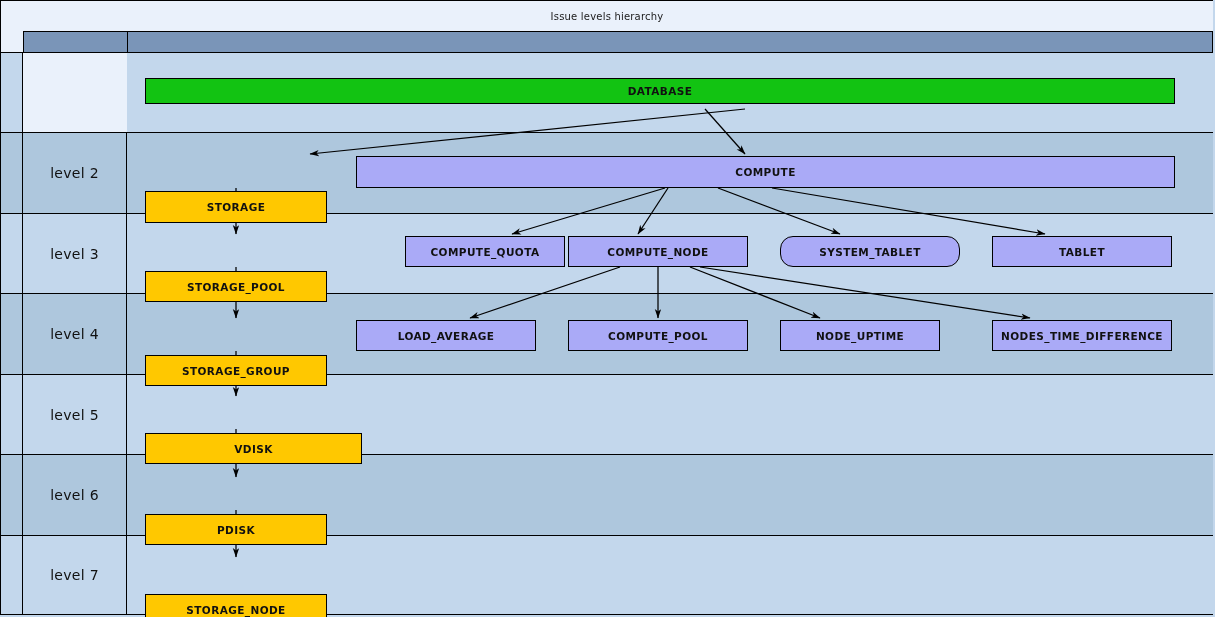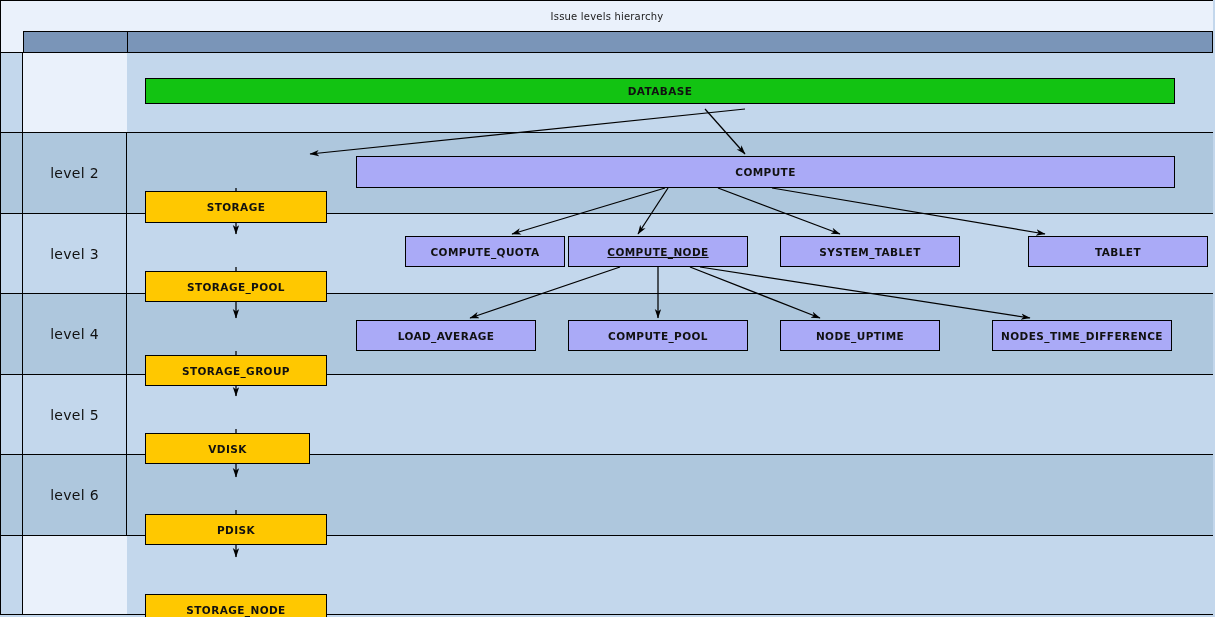--- a/index.html
+++ b/index.html
@@ -144,20 +144,23 @@
       </div>
       <div class="row dark" style="top: 455px; height: 81px;">
         <div class="cell-narrow"></div>
         <div class="cell-label">
           <span class="level-label">level 6</span>
         </div>
         <div class="cell-body"></div>
       </div>
       <div class="row light" style="top: 536px; height: 79px;">
         <div class="cell-narrow"></div>
+        <div class="cell-label">
+          <span class="level-label">level 7</span>
+        </div>
         <div class="cell-body"></div>
       </div>
     </div>
 
   <svg id="edges" viewBox="0 0 1215 617">
     <defs>
       <marker id="arw" markerWidth="10" markerHeight="10" refX="9" refY="3.4" orient="auto" markerUnits="userSpaceOnUse">
         <path d="M0,0.2 L9.5,3.4 L0,6.6 L2.6,3.4 Z" fill="#000"></path>
       </marker>
     </defs>
@@ -189,45 +192,45 @@
       </div>
       <div class="node purple" style="left: 356px; top: 156px; width: 819px; height: 32px;">
         <span>COMPUTE</span>
       </div>
       <div class="node yellow" style="left: 145px; top: 236px; width: 182px; height: 31px;">
         <span>STORAGE_POOL</span>
       </div>
       <div class="node purple" style="left: 368px; top: 236px; width: 160px; height: 31px; margin-left: 37px;">
         <span>COMPUTE_QUOTA</span>
       </div>
-      <div class="node purple" style="left: 568px; top: 236px; width: 180px; height: 31px; text-decoration: underline;">
+      <div class="node purple" style="left: 568px; top: 236px; width: 180px; height: 31px;">
         <span>COMPUTE_NODE</span>
       </div>
-      <div class="node purple" style="left: 780px; top: 236px; width: 180px; height: 31px;">
+      <div class="node purple" style="left: 780px; top: 236px; width: 180px; height: 31px; border-radius: 13px;">
         <span>SYSTEM_TABLET</span>
       </div>
-      <div class="node purple" style="left: 992px; top: 236px; width: 180px; height: 31px; margin-left: 36px;">
+      <div class="node purple" style="left: 992px; top: 236px; width: 180px; height: 31px;">
         <span>TABLET</span>
       </div>
       <div class="node yellow" style="left: 145px; top: 320px; width: 182px; height: 31px;">
         <span>STORAGE_GROUP</span>
       </div>
       <div class="node purple" style="left: 356px; top: 320px; width: 180px; height: 31px;">
         <span>LOAD_AVERAGE</span>
       </div>
       <div class="node purple" style="left: 568px; top: 320px; width: 180px; height: 31px;">
         <span>COMPUTE_POOL</span>
       </div>
       <div class="node purple" style="left: 780px; top: 320px; width: 160px; height: 31px;">
         <span>NODE_UPTIME</span>
       </div>
       <div class="node purple" style="left: 992px; top: 320px; width: 180px; height: 31px;">
         <span>NODES_TIME_DIFFERENCE</span>
       </div>
-      <div class="node yellow" style="left: 145px; top: 398px; width: 165px; height: 31px;">
+      <div class="node yellow" style="left: 145px; top: 398px; width: 217px; height: 31px;">
         <span>VDISK</span>
       </div>
       <div class="node yellow" style="left: 145px; top: 479px; width: 182px; height: 31px;">
         <span>PDISK</span>
       </div>
       <div class="node yellow" style="left: 145px; top: 559px; width: 182px; height: 31px;">
         <span>STORAGE_NODE</span>
       </div>
     </div>
 </div>

